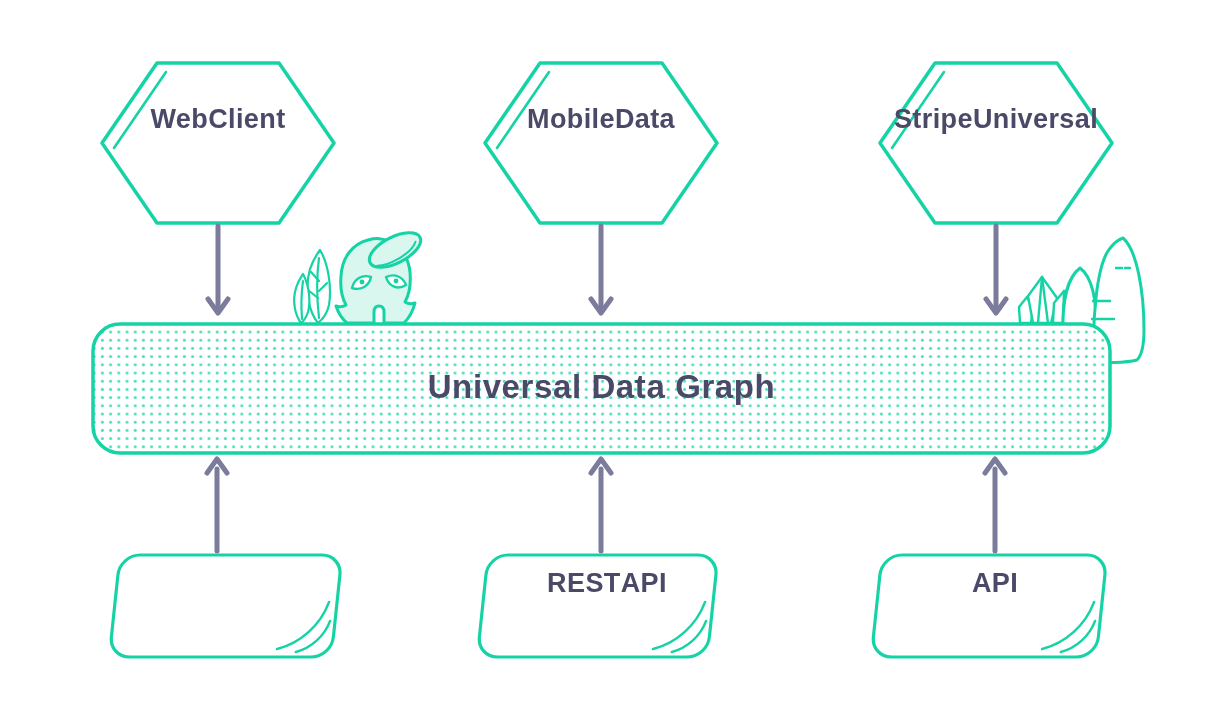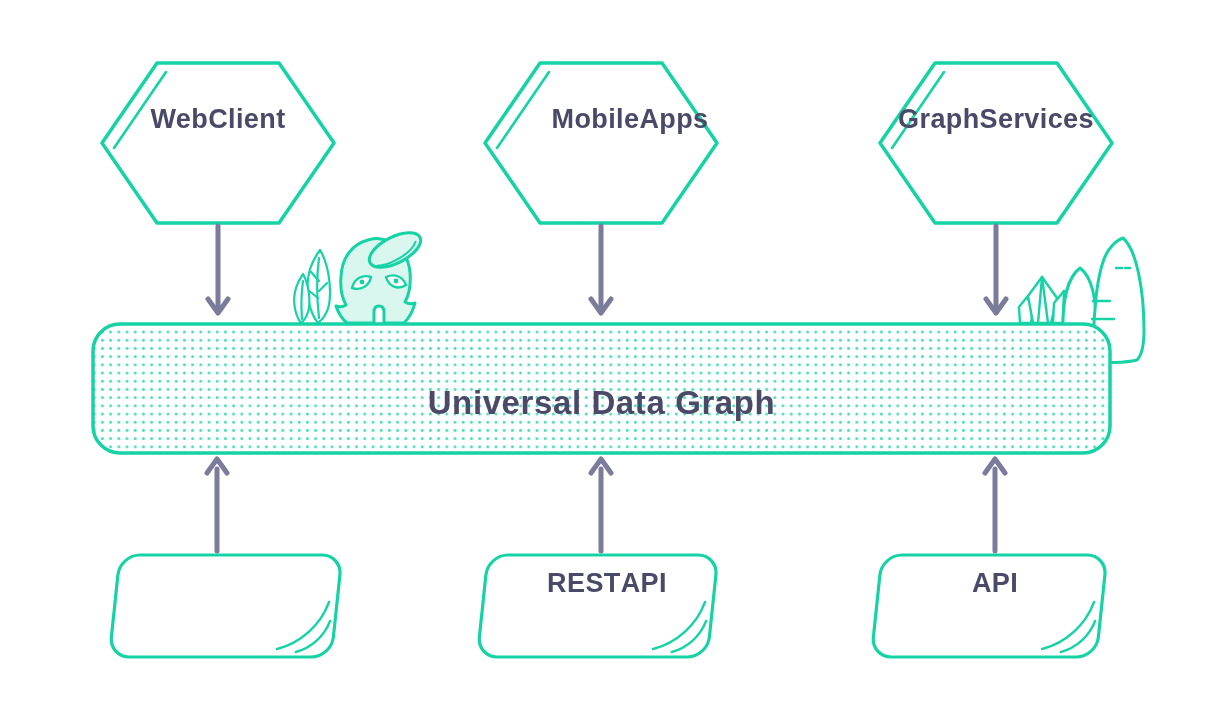--- a/index.html
+++ b/index.html
@@ -26,21 +26,21 @@
     justify-content:center;
     text-align:center;
     color:var(--navy);
     font-weight:700;
     letter-spacing:0.4px;
     z-index:2;
     pointer-events:none;
   }
   .hex-label{width:220px;top:102px;height:84px;font-size:27px;line-height:1.28;}
   .src-label{width:230px;top:566px;height:80px;font-size:27px;line-height:1.28;}
-  .hub-title{left:93px;top:384px;width:1017px;height:40px;font-size:33px;letter-spacing:0.6px;}
+  .hub-title{left:93px;top:368px;width:1017px;height:40px;font-size:33px;letter-spacing:0.6px;}
   .ln:empty{display:none;}
 </style>
 </head>
 <body>
 
 <div class="stage">
 
   <svg width="1205" height="725" viewBox="0 0 1205 725">
     <defs>
       <pattern id="dotpat" width="8.2" height="8.2" patternUnits="userSpaceOnUse">
@@ -155,27 +155,27 @@
         <path d="M170 94 A66 66 0 0 0 217 47" stroke-width="2.6" fill="none"></path>
         <path d="M189 97 A44 44 0 0 0 220 66" stroke-width="2.6" fill="none"></path>
       </g>
     </g>
   </svg>
 
   <div class="label hex-label" style="left:108px">
     <span class="ln">Web</span>
     <span class="ln">Client</span>
   </div>
-  <div class="label hex-label" style="left:520px">
+  <div class="label hex-label" style="left:491px">
     <span class="ln">Mobile</span>
-    <span class="ln">Apps</span>
+    <span class="ln">Data</span>
   </div>
   <div class="label hex-label" style="left:886px">
-    <span class="ln">Graph</span>
-    <span class="ln">Services</span>
+    <span class="ln">Stripe</span>
+    <span class="ln">Universal</span>
   </div>
 
   <div class="label hub-title">
     <span class="ln">Universal Data Graph</span>
   </div>
 
   <div class="label src-label" style="left:492px">
     <span class="ln">REST</span>
     <span class="ln">API</span>
   </div>

